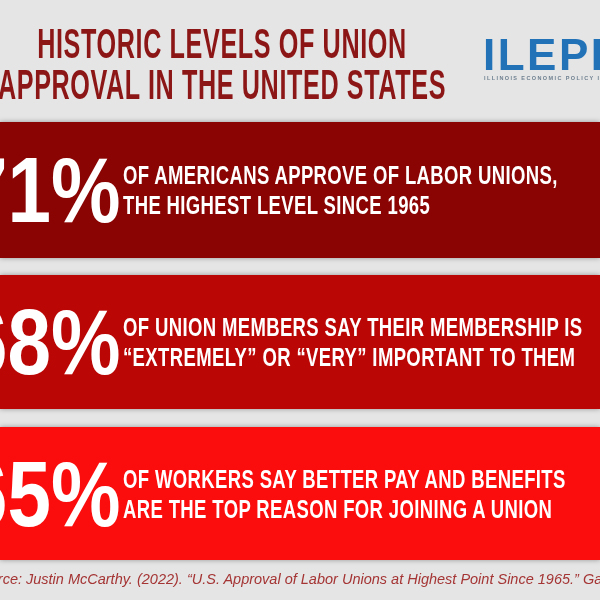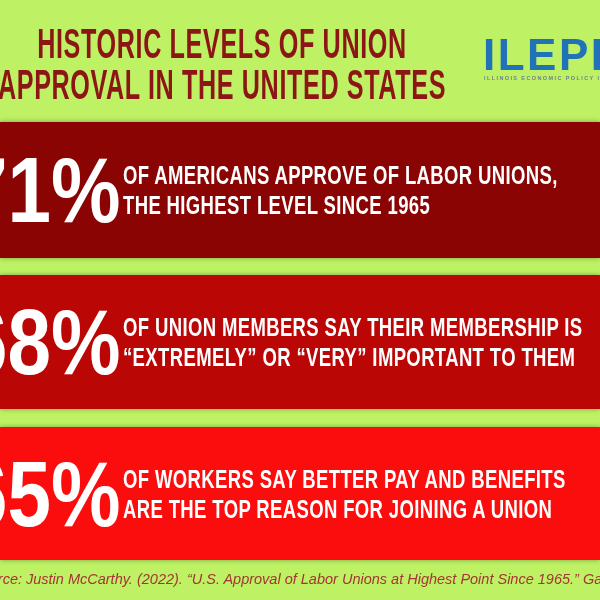--- a/index.html
+++ b/index.html
@@ -1,21 +1,21 @@
 <!DOCTYPE html>
 <html><head>
 <meta charset="utf-8">
 <style>
   * { margin: 0; padding: 0; box-sizing: border-box; }
   html, body { background: #ffffff; }
   .canvas {
     position: relative;
     width: 600px;
     height: 600px;
-    background: #bef264;
+    background: #e5e5e5;
     overflow: hidden;
     font-family: "Liberation Sans", sans-serif;
   }
 
   
   .title-line {
     position: absolute;
     left: 222px;
     white-space: nowrap;
     font-weight: 700;

